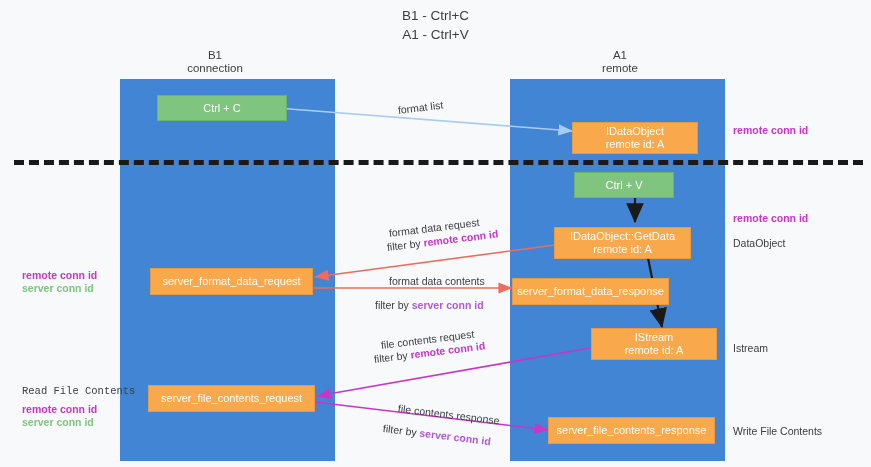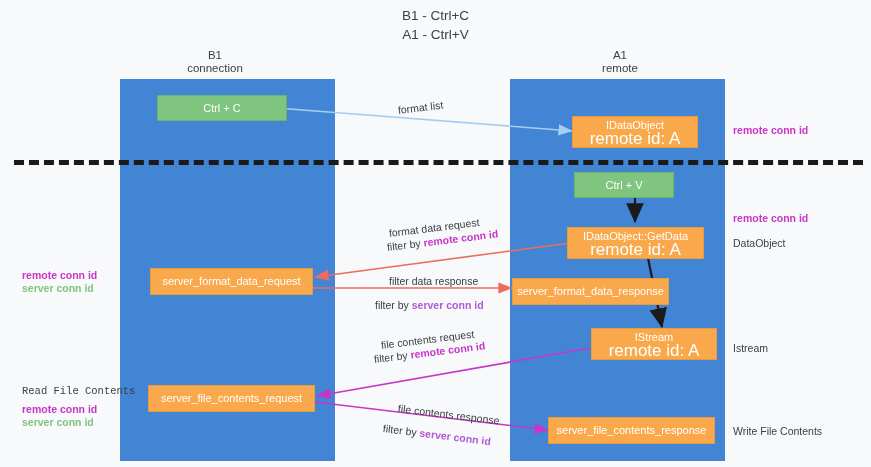--- a/index.html
+++ b/index.html
@@ -21,21 +21,21 @@
 
   .node{
     position:absolute;display:flex;flex-direction:column;
     align-items:center;justify-content:center;
     color:#ffffff;text-align:center;
     font-size:11px;line-height:13px;
     box-sizing:border-box;
   }
   .node.orange{background:#f9a94c;border:1px solid #e99a3c;}
   .node.green{background:#7fc47f;border:1px solid #6cb36c;}
-  .node .l2{font-size:17px;}
+  .node .l2{font-size:11px;}
 
   .alabel{
     position:absolute;color:#3c4043;font-size:10.5px;
     line-height:13px;white-space:nowrap;
   }
   .alabel.rot-dn{transform:rotate(7deg);transform-origin:left center;}
   .alabel.rot-up6{transform:rotate(-7deg);transform-origin:left center;}
 
   .side{
     position:absolute;font-size:10.5px;line-height:14px;color:#3c4043;
@@ -98,30 +98,30 @@
 
     <line x1="590" y1="348" x2="317" y2="396" stroke="#c836c8" stroke-width="1.6" marker-end="url(#ah-mag)"></line>
 
     <line x1="315" y1="402" x2="548" y2="430" stroke="#c836c8" stroke-width="1.6" marker-end="url(#ah-mag)"></line>
   </svg>
 
   <div class="node green" style="left:157px;top:95px;width:130px;height:26px;">
     <span>Ctrl + C</span>
   </div>
 
-  <div class="node orange" style="left:572px;top:116px;width:126px;height:32px;">
+  <div class="node orange" style="left:572px;top:122px;width:126px;height:32px;">
     <span>IDataObject</span>
     <span class="l2">remote id: A</span>
   </div>
 
   <div class="node green" style="left:574px;top:172px;width:100px;height:26px;">
     <span>Ctrl + V</span>
   </div>
 
-  <div class="node orange" style="left:567px;top:227px;width:137px;height:32px;">
+  <div class="node orange" style="left:554px;top:227px;width:137px;height:32px;">
     <span>IDataObject::GetData</span>
     <span class="l2">remote id: A</span>
   </div>
 
   <div class="node orange" style="left:150px;top:268px;width:163px;height:27px;">
     <span>server_format_data_request</span>
   </div>
 
   <div class="node orange" style="left:512px;top:278px;width:157px;height:27px;">
     <span>server_format_data_response</span>
@@ -140,21 +140,21 @@
     <span>server_file_contents_response</span>
   </div>
 
   <div class="alabel rot-up6" style="left:398px;top:104px;">format list</div>
 
   <div class="alabel rot-up6" style="left:389px;top:227px;">format data request</div>
   <div class="alabel rot-up6" style="left:387px;top:241px;">
     <span>filter by </span><span class="kmag">remote conn id</span>
   </div>
 
-  <div class="alabel" style="left:389px;top:275px;">filter data response</div>
+  <div class="alabel" style="left:389px;top:275px;">format data contents</div>
   <div class="alabel" style="left:375px;top:299px;">
     <span>filter by </span><span class="kvio">server conn id</span>
   </div>
 
   <div class="alabel rot-up6" style="left:381px;top:339px;">file contents request</div>
   <div class="alabel rot-up6" style="left:374px;top:353px;">
     <span>filter by </span><span class="kmag">remote conn id</span>
   </div>
 
   <div class="alabel rot-dn" style="left:398px;top:402px;">file contents response</div>

